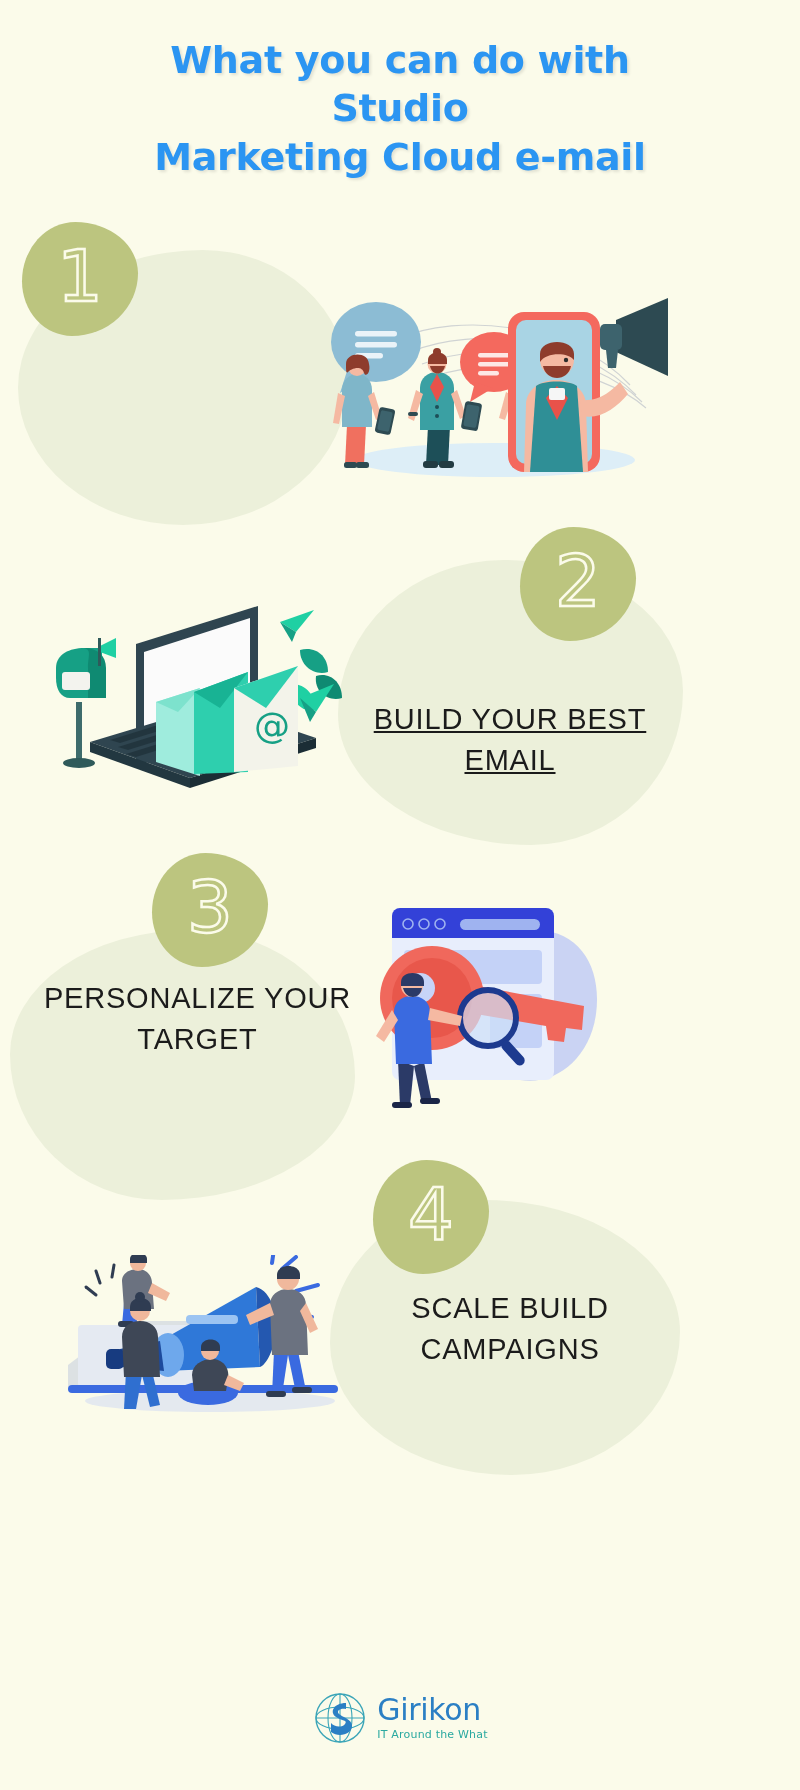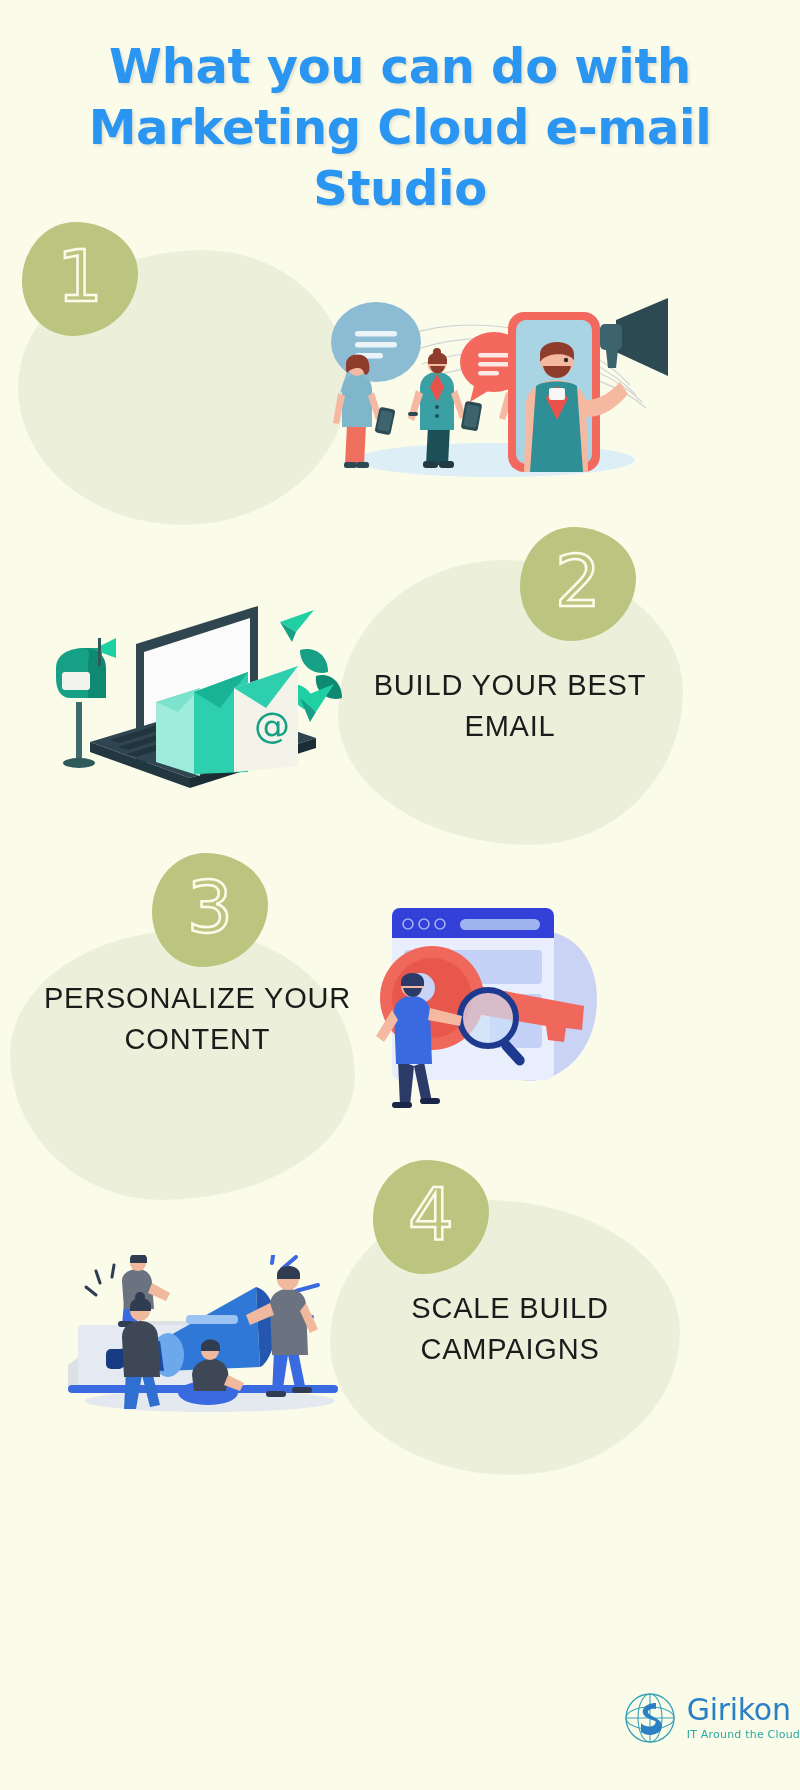--- a/index.html
+++ b/index.html
@@ -14,21 +14,21 @@
     width: 800px; height: 1790px;
     background: #fbfbea;
     overflow: hidden;
   }
 
   
   .title {
     position: absolute;
     top: 36px; left: 0; width: 800px;
     text-align: center;
-    font-size: 48px;
+    font-size: 38px;
     font-weight: bold;
     line-height: 1.27;
     color: #2b95f2;
     letter-spacing: -0.3px;
     text-shadow: 2px 2px 3px rgba(0,0,0,0.10);
     font-family: "DejaVu Sans", sans-serif;
   }
   .title span { display: block; }
 
   .blob-bg {
@@ -84,52 +84,52 @@
     z-index: 5;
     font-size: 29px;
     line-height: 1.42;
     color: #1b1b1b;
     letter-spacing: 0.8px;
     text-align: center;
     font-family: "Liberation Sans", sans-serif;
     font-weight: 400;
   }
   .label-1 { left: 30px;  top: 355px; width: 320px; }
-  .label-2 { left: 340px; top: 665px; width: 340px; }
+  .label-2 { left: 340px; top: 699px; width: 340px; text-decoration: underline; }
   .label-3 { left: 25px;  top: 978px; width: 345px; }
   .label-4 { left: 345px; top: 1288px; width: 330px; }
 
   .illus { position: absolute; z-index: 3; }
 
   
   .footer {
     position: absolute;
     left: 0; top: 1690px; width: 800px;
-    display: flex; align-items: center; justify-content: flex-end; gap: 9px;
+    display: flex; align-items: center; justify-content: center; gap: 9px;
     z-index: 6;
   }
   .logo-text-wrap { display: flex; flex-direction: column; align-items: flex-start; }
   .logo-name {
     font-size: 30px; color: #2b7fc4; letter-spacing: -0.3px; line-height: 1;
     font-family: "DejaVu Sans", sans-serif;
   }
   .logo-tag {
     font-size: 11px; color: #2aa9a0; letter-spacing: 0.2px;
     margin-top: 3px; font-family: "DejaVu Sans", sans-serif;
   }
 </style>
 </head>
 <body>
 
 <div class="page">
 
   <div class="title">
     <span>What you can do with</span>
+    <span>Studio</span>
     <span>Marketing Cloud e-mail</span>
-    <span>Studio</span>
   </div>
 
   <div class="blob-bg blob-1"></div>
 
   <svg class="illus" style="left:300px; top:290px;" width="370" height="195" viewBox="0 0 370 195">
 
     <ellipse cx="195" cy="170" rx="140" ry="17" fill="#ddeef7"></ellipse>
 
     <g fill="none" stroke="#c9cdd0" stroke-width="1.2" opacity=".85">
       <path d="M95 50 C160 20 275 35 330 95"></path>
@@ -340,21 +340,21 @@
       <path d="M22 120 L6 146 L14 152 L28 130 Z" fill="#f5b9a2"></path>
       <circle cx="42" cy="96" r="11" fill="#f5b9a2"></circle>
       <path d="M31 92 C31 80 54 80 54 92 L54 96 L31 96Z" fill="#2b3a67"></path>
       <path d="M33 98 C36 110 50 110 52 98 Z" fill="#2b3a67"></path>
     </g>
   </svg>
 
   <div class="badge badge-3">
     <span class="num">3</span>
   </div>
-  <div class="step-label label-3">PERSONALIZE YOUR CONTENT</div>
+  <div class="step-label label-3">PERSONALIZE YOUR TARGET</div>
 
   <div class="blob-bg blob-4"></div>
 
   <svg class="illus" style="left:60px; top:1255px;" width="300" height="160" viewBox="0 0 300 160">
 
     <ellipse cx="150" cy="146" rx="125" ry="11" fill="#e4e9ef"></ellipse>
 
     <g>
       <path d="M8 110 L66 66 L148 66 L148 132 L8 132 Z" fill="#cfd6e0" opacity=".7"></path>
       <rect x="18" y="70" width="120" height="62" rx="4" fill="#e5eaf2"></rect>
@@ -430,17 +430,17 @@
     <svg width="56" height="56" viewBox="0 0 56 56">
       <circle cx="28" cy="28" r="24" fill="none" stroke="#3aa5b8" stroke-width="1.4"></circle>
       <ellipse cx="28" cy="28" rx="12" ry="24" fill="none" stroke="#3aa5b8" stroke-width="1.1"></ellipse>
       <ellipse cx="28" cy="28" rx="24" ry="11" fill="none" stroke="#3aa5b8" stroke-width="1.1"></ellipse>
       <line x1="4" y1="28" x2="52" y2="28" stroke="#3aa5b8" stroke-width="1.1"></line>
       <line x1="28" y1="4" x2="28" y2="52" stroke="#3aa5b8" stroke-width="1.1"></line>
       <path d="M34 13 C22 13 17 22 24 27 C30 31 36 30 33 34 C30 38 22 37 19 33 L19 42 C27 48 40 44 40 36 C40 29 30 27 27 24 C24 21 28 18 34 19 Z" fill="#2b7fc4"></path>
     </svg>
     <div class="logo-text-wrap">
       <div class="logo-name">Girikon</div>
-      <div class="logo-tag">IT Around the Cloud</div>
+      <div class="logo-tag">IT Around the What</div>
     </div>
   </div>
 
 </div>
 
 </body></html>

